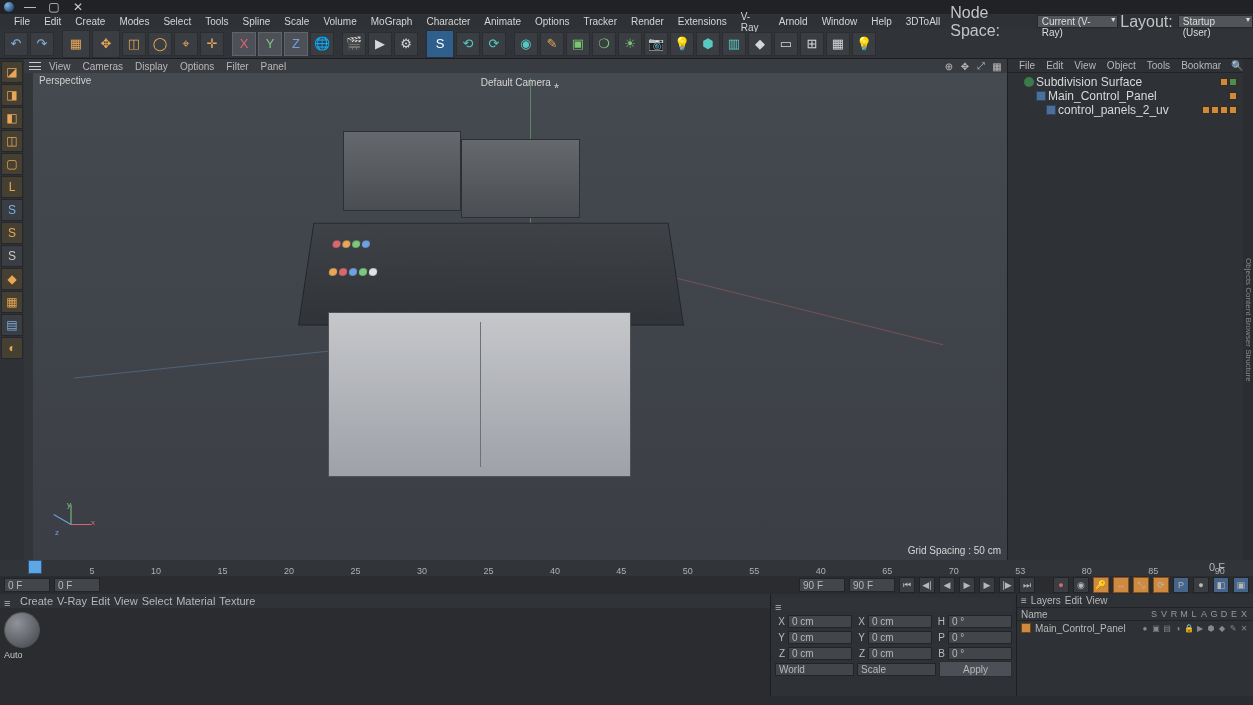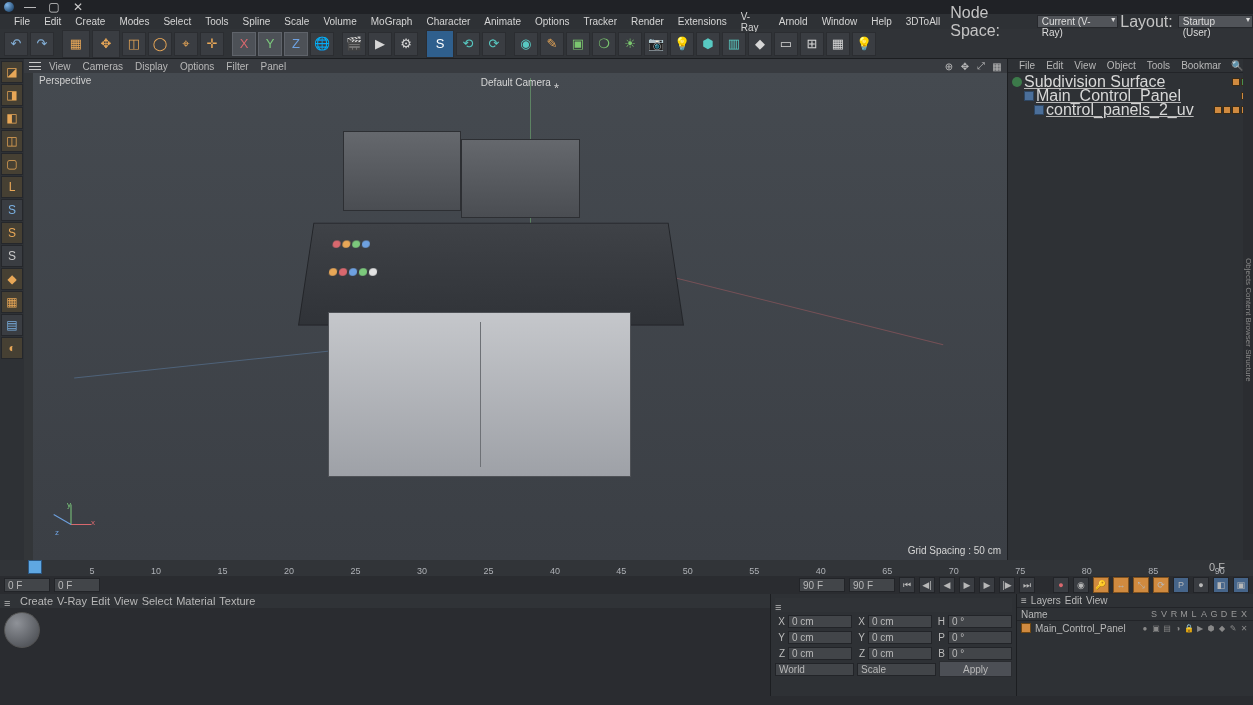--- a/index.html
+++ b/index.html
@@ -72,21 +72,21 @@
 .model .base::before { content: ""; position: absolute; left: 50%; top: 6%; width: 1px; height: 88%; background: #6e7176; }
 
 
 .rightcol { width: 246px; background: #2e3135; display: flex; flex-direction: column; border-left: 1px solid #1c1e21; }
 .rightcol .tabrow { height: 14px; display: flex; align-items: center; padding: 0 4px; gap: 3px; border-bottom: 1px solid #222428; }
 .rightcol .tabrow .ham { width: 12px; height: 9px; cursor: pointer; display:flex; flex-direction:column; justify-content:space-between; }
 .rightcol .tabrow .ham span { height:1px; background:#bbb; }
 .rightcol .tabrow .tm { font-size: 10px; padding: 0 4px; cursor: pointer; }
 .rightcol .tabrow .tspacer { flex: 1; }
 .rightcol .tabrow .ticon { width: 10px; font-size: 10px; color: #aaa; cursor: pointer; }
-.rightcol .objtree { flex: 1; padding: 2px 4px; font-size: 16px; text-decoration: underline; }
+.rightcol .objtree { flex: 1; padding: 2px 16px; font-size: 12px; }
 .rightcol .objtree .row { display: flex; align-items: center; height: 14px; gap: 2px; }
 .rightcol .objtree .row .indent1 { width: 10px; } .row .indent2 { width: 20px; }
 .rightcol .objtree .cube { width: 10px; height: 10px; background: #4b6f9a; border: 1px solid #2e4662; }
 .rightcol .objtree .sds  { width: 10px; height: 10px; border-radius: 50%; background: #3c7a4a; }
 .rightcol .objtree .name { flex: 1; color: #d8d8d8; cursor: pointer; }
 .rightcol .objtree .chips { display: flex; gap: 1px; }
 .rightcol .objtree .chip { width: 8px; height: 8px; background: #d08a3f; border: 1px solid #3a2c17; }
 .rightcol .objtree .chip.g { background: #4a8f4e; } .chip.gray{background:#6a6d72;}
 
 .vside { position: absolute; right: 0; top: 0; bottom: 0; width: 10px; background: #2b2d31; color: #888; font-size: 8px; text-align: center; writing-mode: vertical-rl; padding-top: 20px;}
@@ -347,21 +347,21 @@
       <span>25</span>
       <span>30</span>
       <span>25</span>
       <span>40</span>
       <span>45</span>
       <span>50</span>
       <span>55</span>
       <span>40</span>
       <span>65</span>
       <span>70</span>
-      <span>75</span>
+      <span>53</span>
       <span>80</span>
       <span>85</span>
       <span>90</span>
     </div>
     <div class="fld" style="position:absolute;right:4px;top:1px;width:40px">0 F</div>
   </div>
 
   <div class="timerow">
     <div class="fld">0 F</div>
     <div class="fld">0 F</div>
@@ -395,20 +395,21 @@
         <span class="vm">Create</span>
         <span class="vm">V-Ray</span>
         <span class="vm">Edit</span>
         <span class="vm">View</span>
         <span class="vm">Select</span>
         <span class="vm">Material</span>
         <span class="vm">Texture</span>
       </div>
       <div class="matpanel">
         <div class="slot"></div>
+        <div class="slotlbl">Auto</div>
       </div>
     </div>
 
     <div class="coordpanel">
       <div class="matrow" style="padding:0">
         <div class="ham">≡</div>
       </div>
       <div class="crow">
         <span class="clbl">X</span>
           <div class="cfld">0 cm</div>

